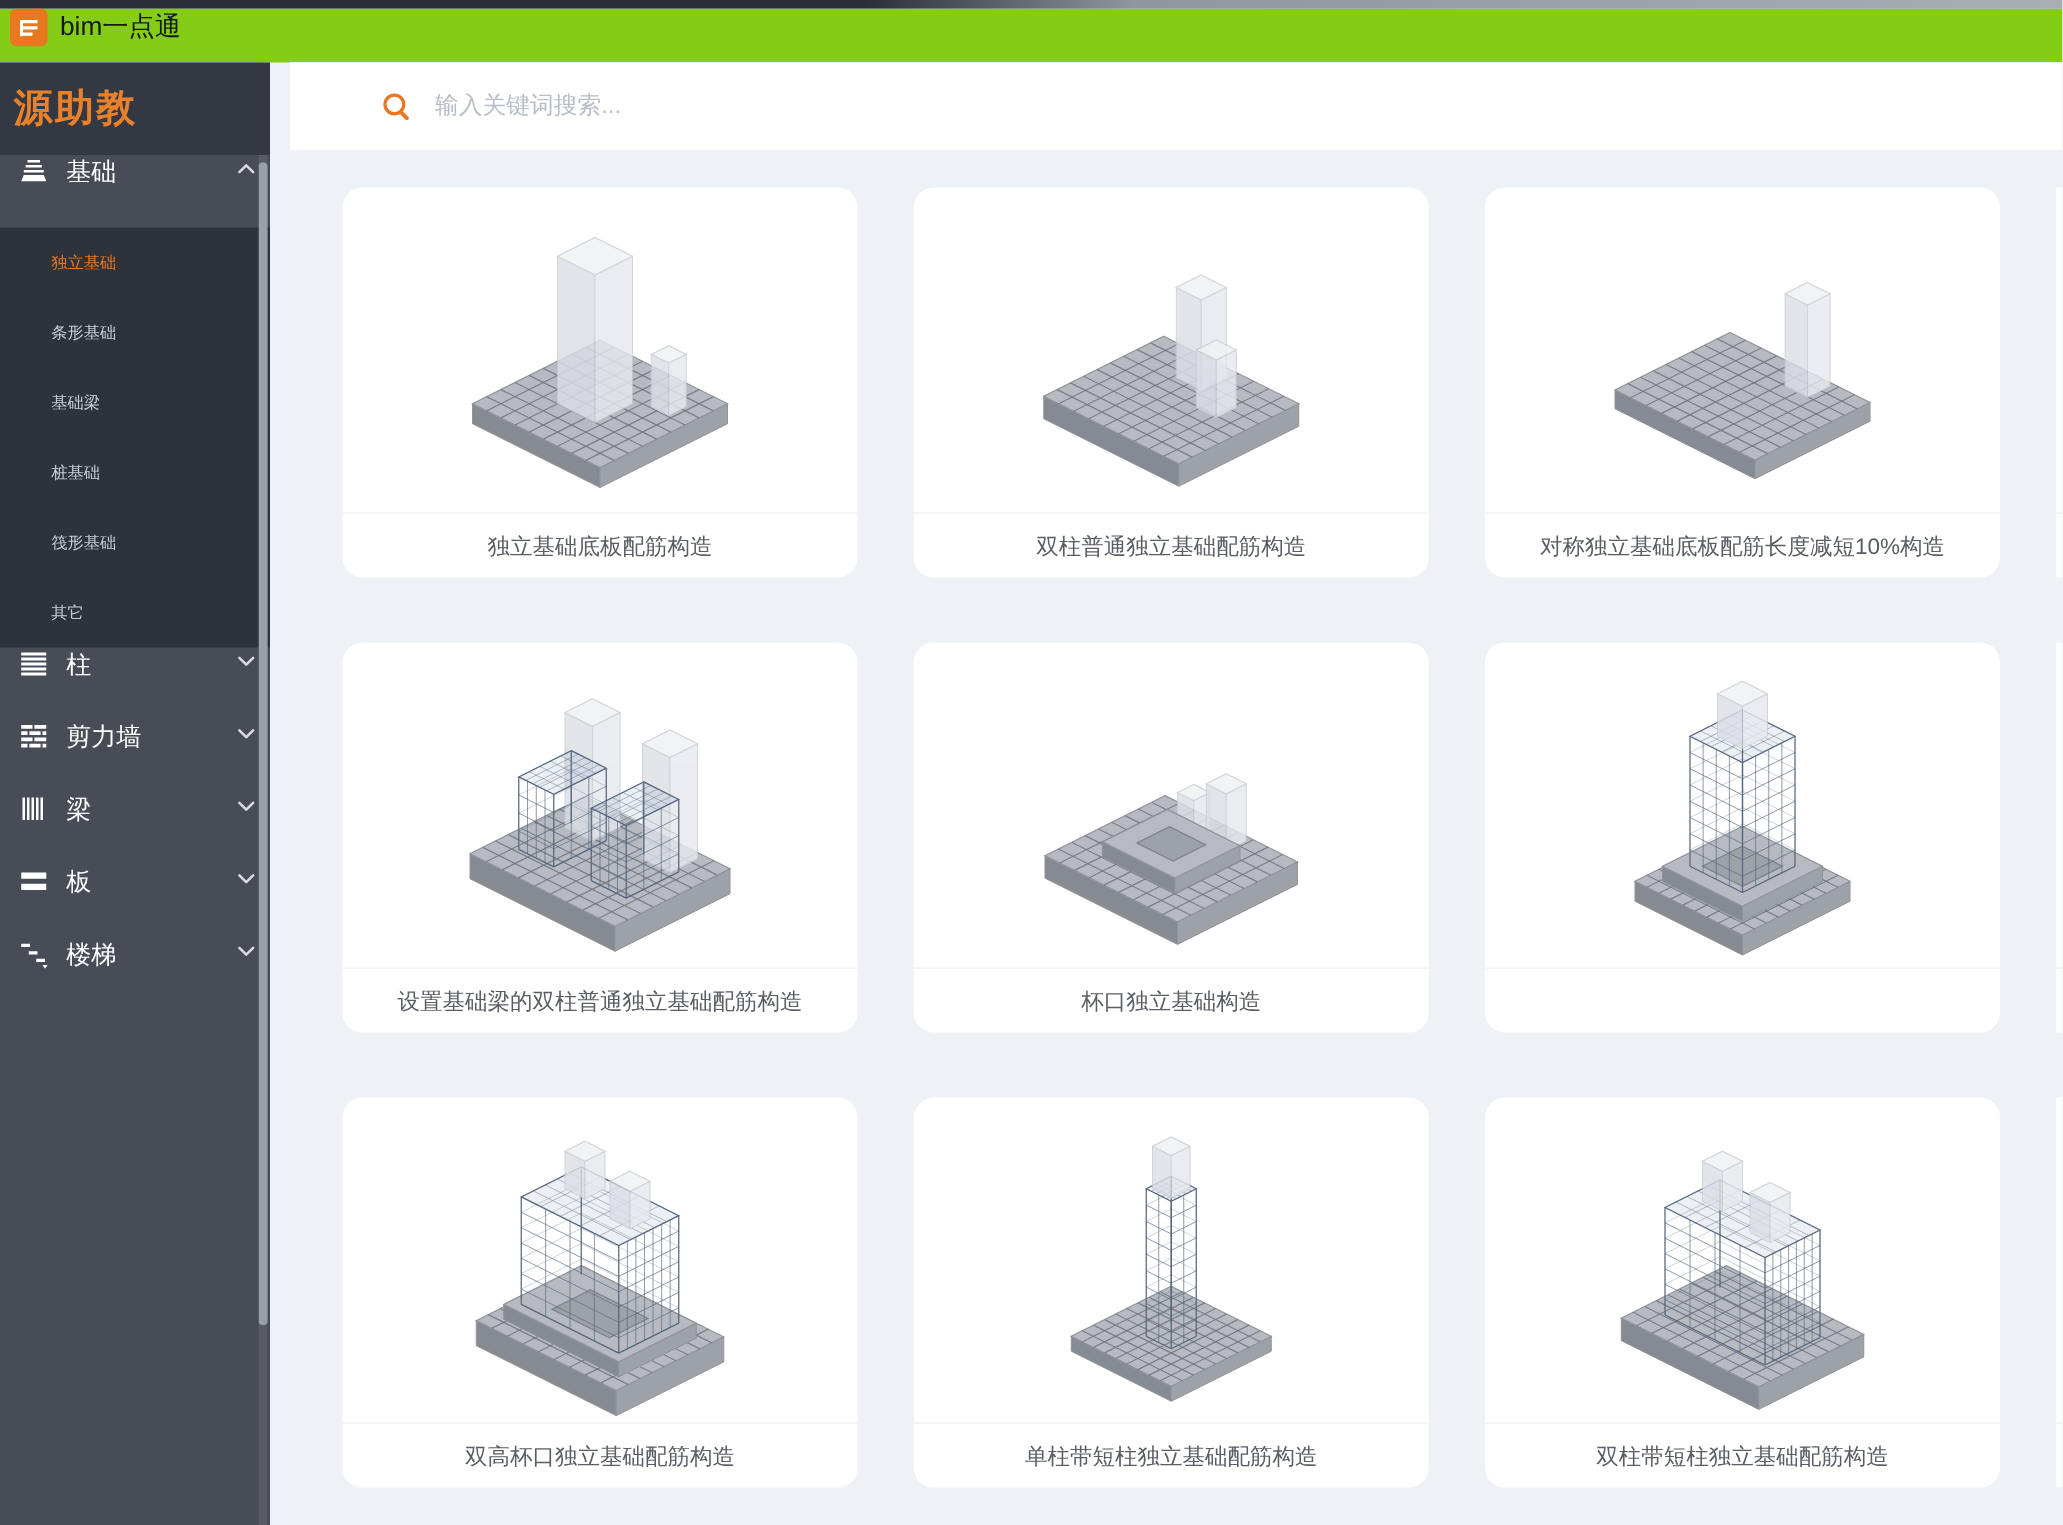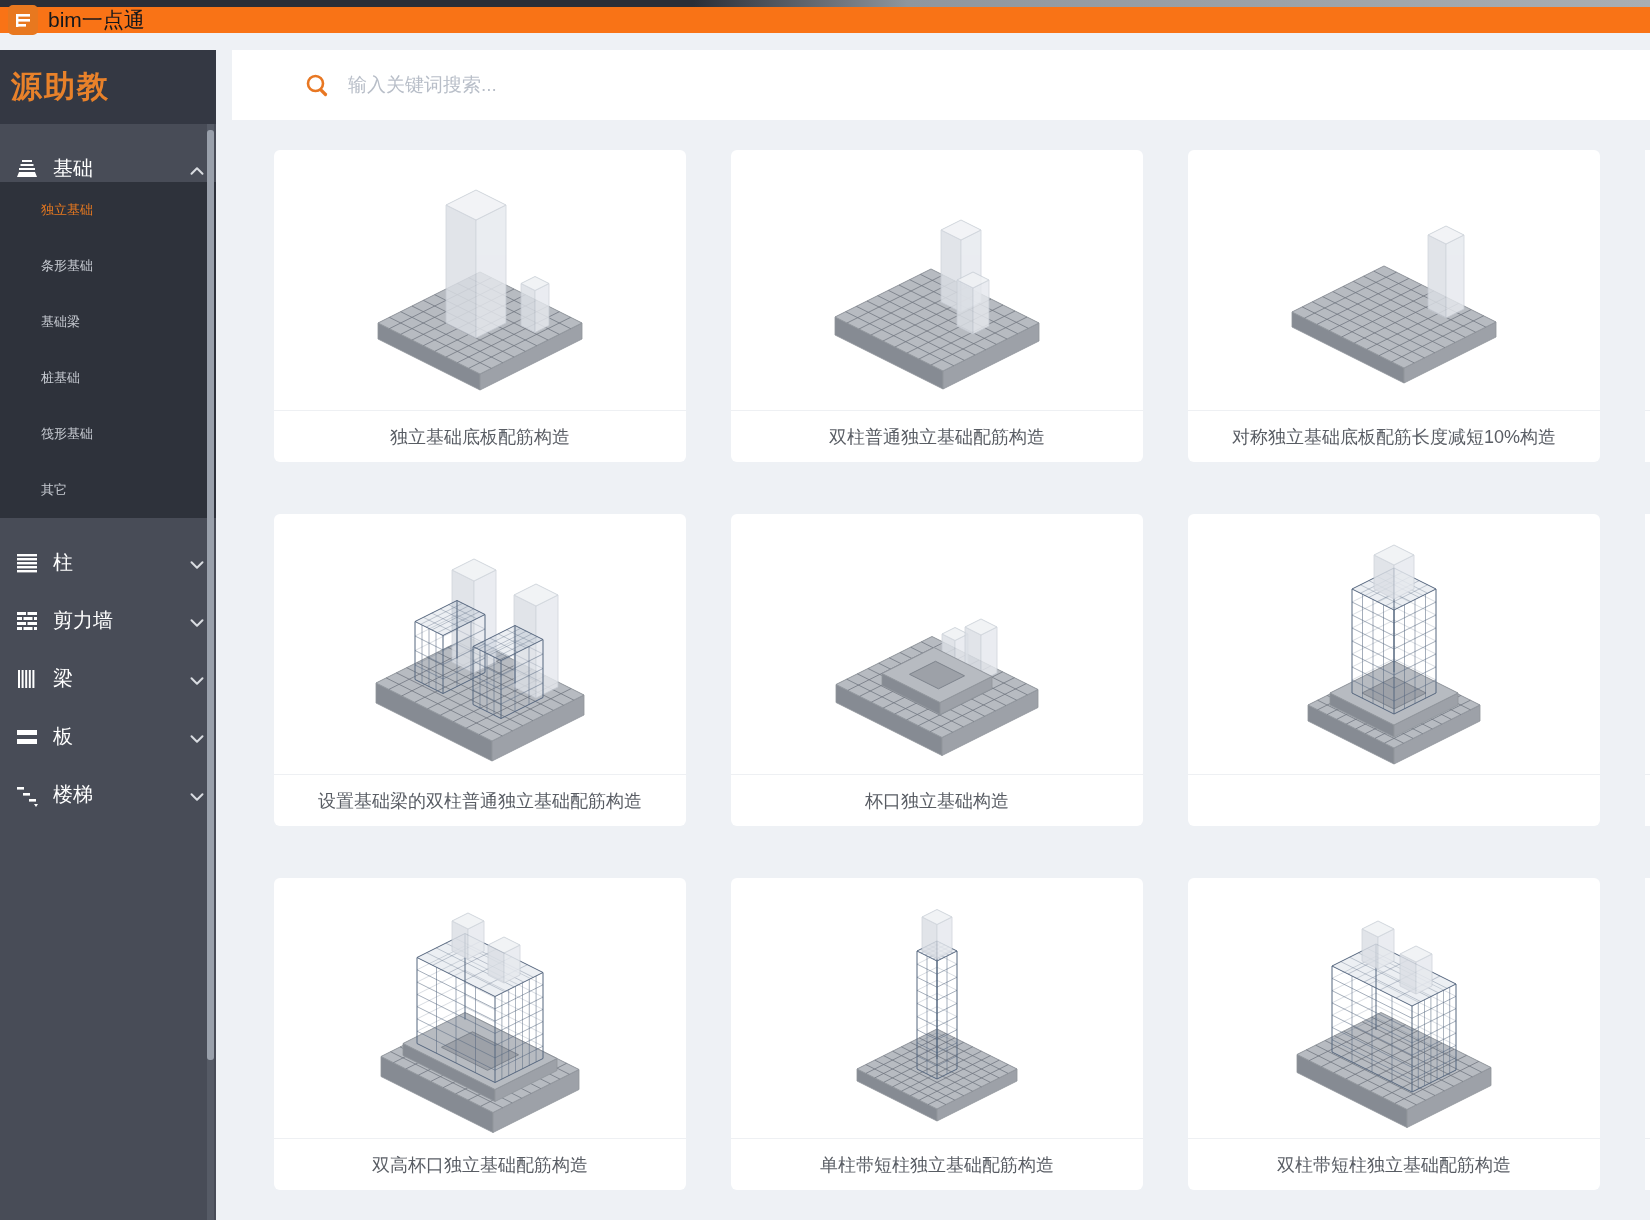--- a/index.html
+++ b/index.html
@@ -4,49 +4,49 @@
 <style>
   html,body{margin:0;padding:0}
   body{
     width:1650px;height:1220px;overflow:hidden;position:relative;
     background:#eef1f5;font-family:"Liberation Sans","DejaVu Sans",sans-serif;
     -webkit-font-smoothing:antialiased;
   }
   
   .topstrip{position:absolute;left:0;top:0;width:100%;height:7px;
     background:linear-gradient(90deg,#2b2e37 0%,#2b2e37 42%,#8f969e 55%,#a9aeb3 100%)}
-  .topbar{position:absolute;left:0;top:7px;width:100%;height:26px;background:#f97316;
-    display:flex;align-items:center;padding-left:8px;box-sizing:border-box}
+  .topbar{position:absolute;left:0;top:7px;width:100%;height:43px;background:#84cc16;
+    display:flex;align-items:flex-start;padding-left:8px;box-sizing:border-box}
   .applogo{width:30px;height:30px;border-radius:5px;background:#e8781f;flex:none;
     display:flex;align-items:center;justify-content:center}
   .apptitle{font-size:21px;color:#14171c;margin-left:10px}
   
   .sidebar{position:absolute;left:0;top:50px;width:216px;bottom:0;background:#484c57;overflow:hidden}
   .brand{height:74px;background:#343843;display:flex;align-items:center;padding-left:11px;
     font-size:31px;font-weight:900;color:#e8812a;letter-spacing:2px}
-  .menurow{height:58px;display:flex;align-items:flex-end;padding:0 8px 0 14px;color:#fff;
+  .menurow{height:58px;display:flex;align-items:flex-start;padding:0 8px 0 14px;color:#fff;
     font-size:20px;cursor:pointer}
   .menurow .icon{width:26px;height:26px;flex:none;display:flex;align-items:center;justify-content:center}
   .menurow .lbl{margin-left:13px}
   .menurow .chev{margin-left:auto;display:flex;align-items:center}
   .submenu{background:#2e323b}
   .subitem{height:56px;line-height:56px;padding-left:41px;font-size:13px;color:#c8ccd3;cursor:pointer}
   .subitem.active{color:#e8791f}
   .sbtrack{position:absolute;right:2px;top:74px;width:7px;bottom:0;background:#565b66}
   .sbthumb{position:absolute;right:2px;top:80px;width:7px;height:930px;background:#99a0ab;border-radius:3px}
   
   .content{position:absolute;left:232px;top:50px;right:0;bottom:0;background:#eef1f5}
   .searchrow{height:70px;background:#fff;display:flex;align-items:center;padding-left:72px}
   .searchrow .sicon{margin-right:15px;display:flex;align-items:center}
   .searchrow input{border:none;outline:none;background:transparent;font-size:19px;color:#333;width:900px;
     font-family:"Liberation Sans","DejaVu Sans",sans-serif}
   .searchrow input::placeholder{color:#b8bec8}
   .cards{position:absolute;left:42px;top:100px;display:grid;
     grid-template-columns:repeat(3,412px);column-gap:45px;row-gap:52px}
-  .card{width:412px;height:312px;background:#fff;border-radius:6px;overflow:hidden;
+  .card{width:412px;height:312px;background:#fff;border-radius:16px;overflow:hidden;
     display:flex;flex-direction:column;cursor:pointer}
   .thumbwrap{height:260px;border-bottom:1px solid #eef0f3;display:flex;align-items:center;justify-content:center}
   .cardtitle{flex:1;display:flex;align-items:center;justify-content:center;font-size:18px;color:#595d64;
     padding:0 8px;text-align:center}
   .sliver{position:absolute;right:0;width:5px;height:312px;background:#fff}
   .sliver .sdiv{margin-top:260px;height:1px;background:#eef0f3}
 </style>
 </head>
 <body>
 

